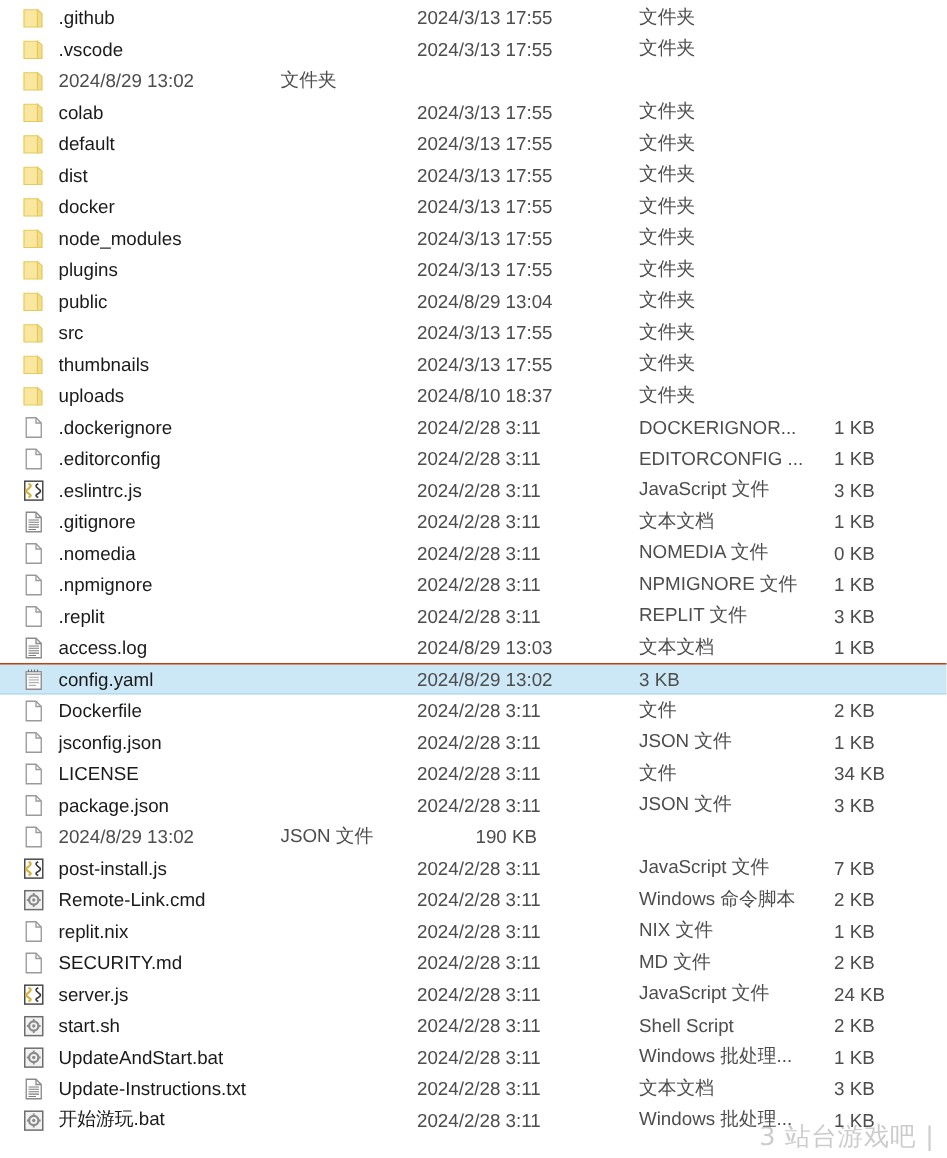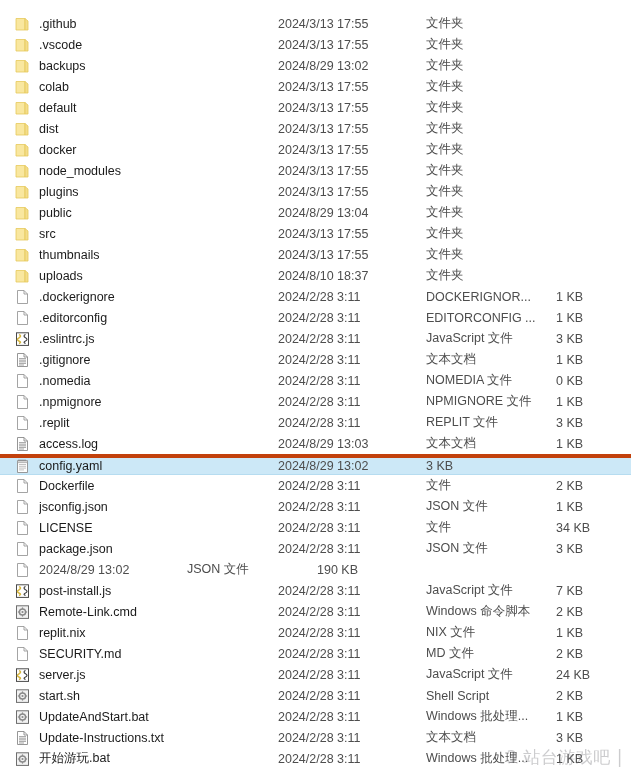--- a/index.html
+++ b/index.html
@@ -12,38 +12,38 @@
     height: 772px;
     overflow: hidden;
     font-family: "Liberation Sans", "DejaVu Sans", sans-serif;
     -webkit-font-smoothing: antialiased;
   }
 
   #file-list {
     position: relative;
     width: 631px;
     height: 676px;
-    padding-top: 13px;
+    padding-top: 1px;
     box-sizing: border-box;
   }
 
   .row {
     position: relative;
     display: flex;
     align-items: center;
     height: 21px;
     padding-left: 14px;
     box-sizing: border-box;
     font-size: 12.5px;
     color: #1c1c1c;
     white-space: nowrap;
   }
   .row.selected {
     background: #cce8f7;
-    border-top: 4px solid #c2410c;
+    border-top: 1px solid #c2410c;
     border-bottom: 1px solid #b6dcf0;
     height: 21px;
   }
 
   .icon {
     width: 17px;
     height: 16px;
     flex: 0 0 17px;
     margin-right: 8px;
     position: relative;
@@ -115,21 +115,20 @@
       <span class="type">文件夹</span>
       <span class="size"></span>
     </div>
     <div class="row">
       <span class="icon">
         <svg width="17" height="16" viewBox="0 0 17 16">
           <path d="M2 2.5 H11 V14 H2 Z" fill="#f9e79f" stroke="#e6c95c" stroke-width="0.8"></path>
           <path d="M11 2.5 L14 5 V14 H11 Z" fill="#f3dd8a" stroke="#e6c95c" stroke-width="0.8"></path>
         </svg>
       </span>
-      <span class="name">backups</span>
       <span class="date">2024/8/29 13:02</span>
       <span class="type">文件夹</span>
       <span class="size"></span>
     </div>
     <div class="row">
       <span class="icon">
         <svg width="17" height="16" viewBox="0 0 17 16">
           <path d="M2 2.5 H11 V14 H2 Z" fill="#f9e79f" stroke="#e6c95c" stroke-width="0.8"></path>
           <path d="M11 2.5 L14 5 V14 H11 Z" fill="#f3dd8a" stroke="#e6c95c" stroke-width="0.8"></path>
         </svg>

